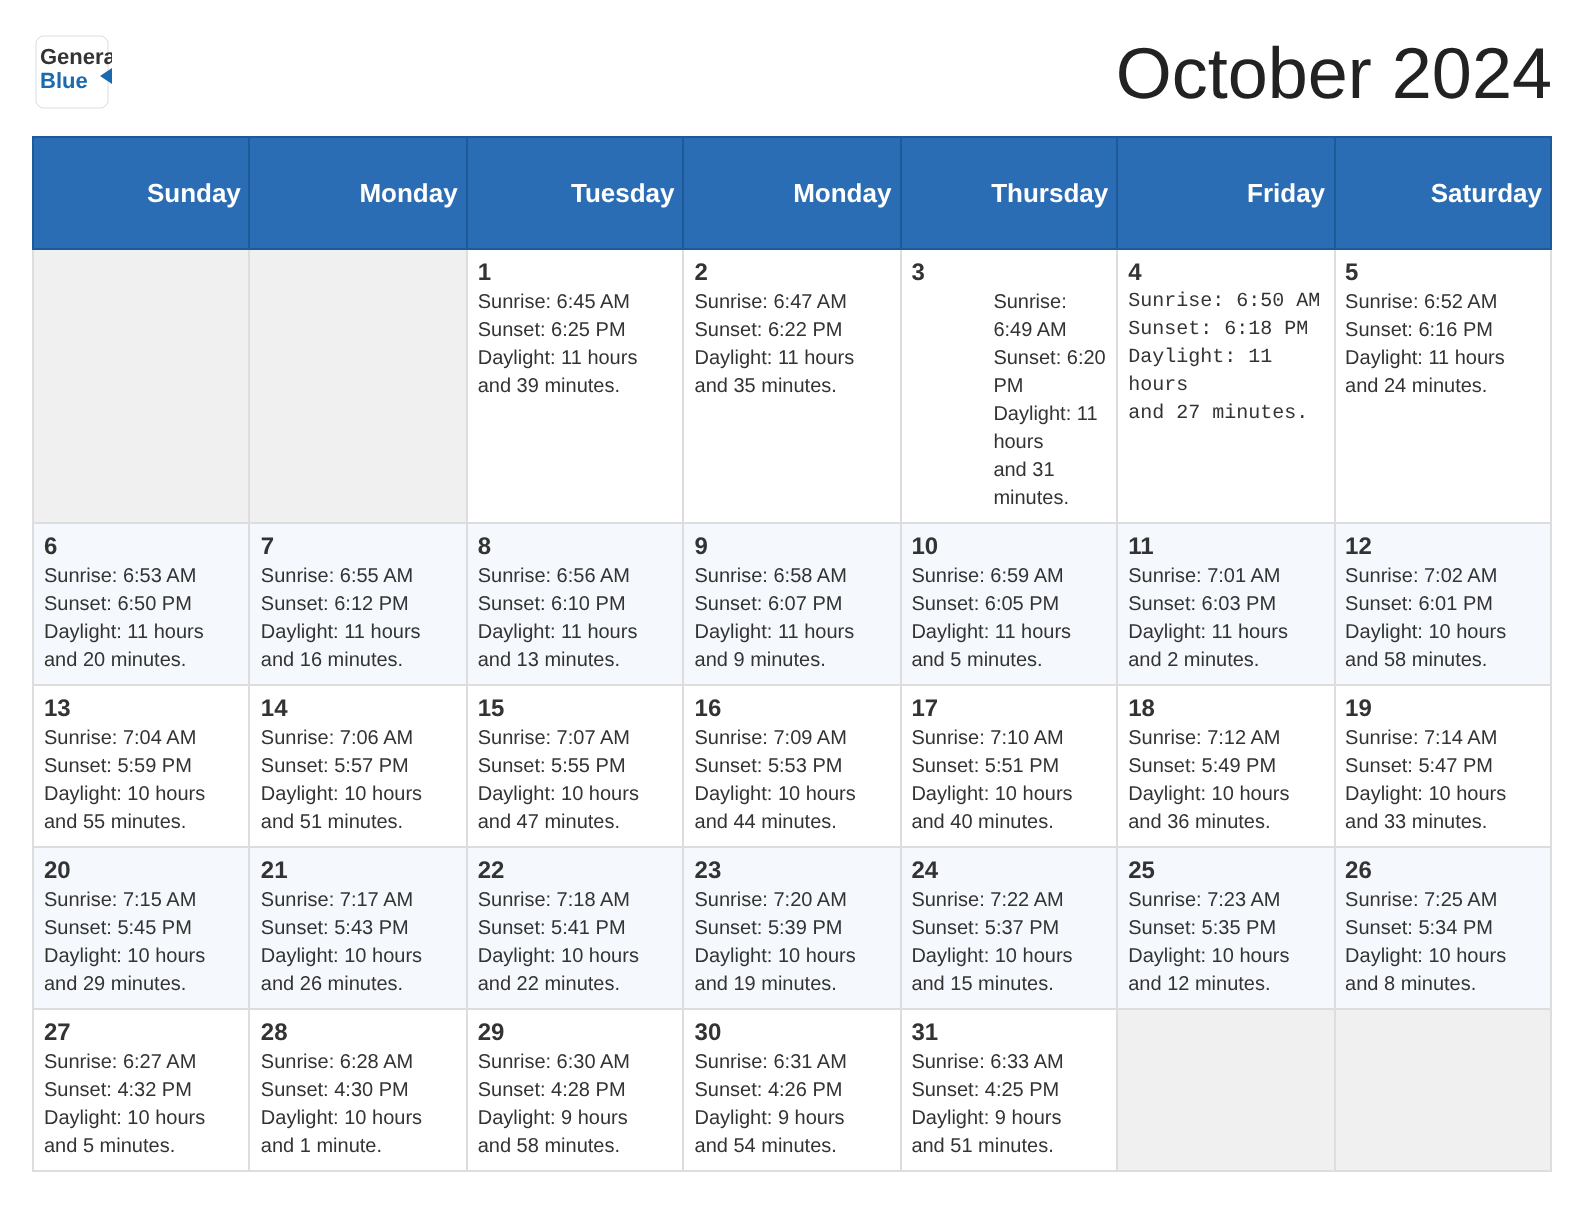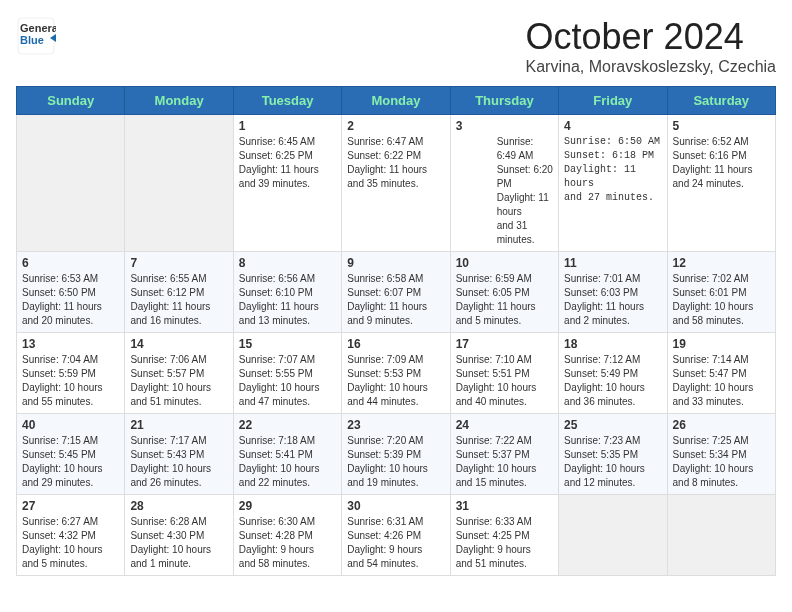--- a/index.html
+++ b/index.html
@@ -32,25 +32,25 @@
       font-size: 16px;
       color: #444;
     }
     .calendar {
       width: 100%;
       border-collapse: collapse;
       border: 1px solid #ccc;
     }
     .calendar th {
       background: #2a6db5;
-      color: #86efac;
+      color: #ffffff;
       font-size: 13px;
       font-weight: bold;
-      padding: 6px 4px;
-      text-align: center;
+      padding: 20px 4px;
+      text-align: right;
       border: 1px solid #1e5a99;
     }
     .calendar td {
       vertical-align: top;
       padding: 4px 5px;
       border: 1px solid #ddd;
       font-size: 10.5px;
       color: #333;
       width: 108px;
       min-height: 80px;
@@ -88,21 +88,20 @@
       <svg width="40" height="40" viewBox="0 0 40 40">
         <rect x="2" y="2" width="36" height="36" rx="4" fill="#fff" stroke="#ddd" stroke-width="0.5"></rect>
         <text x="4" y="16" font-family="Arial" font-size="11" font-weight="bold" fill="#333">General</text>
         <text x="4" y="28" font-family="Arial" font-size="11" font-weight="bold" fill="#1a6aad">Blue</text>
         <polygon points="34,22 40,18 40,26" fill="#1a6aad"></polygon>
       </svg>
     </div>
   </div>
   <div class="title-block">
     <div class="month-title">October 2024</div>
-    <div class="location-title">Karvina, Moravskoslezsky, Czechia</div>
   </div>
 </div>
 
 <table class="calendar">
   <thead>
     <tr>
     <th>Sunday</th>
         <th>Monday</th>
         <th>Tuesday</th>
         <th>Monday</th>
@@ -248,21 +247,21 @@
         <td>
           <span class="day-num">19</span>
           <div class="day-info" style="white-space: pre-line;">Sunrise: 7:14 AM
 Sunset: 5:47 PM
 Daylight: 10 hours
 and 33 minutes.</div>
         </td>
       </tr>
       <tr>
         <td>
-          <span class="day-num">40</span>
+          <span class="day-num">20</span>
           <div class="day-info" style="white-space: pre-line;">Sunrise: 7:15 AM
 Sunset: 5:45 PM
 Daylight: 10 hours
 and 29 minutes.</div>
         </td>
         <td>
           <span class="day-num">21</span>
           <div class="day-info" style="white-space: pre-line;">Sunrise: 7:17 AM
 Sunset: 5:43 PM
 Daylight: 10 hours

